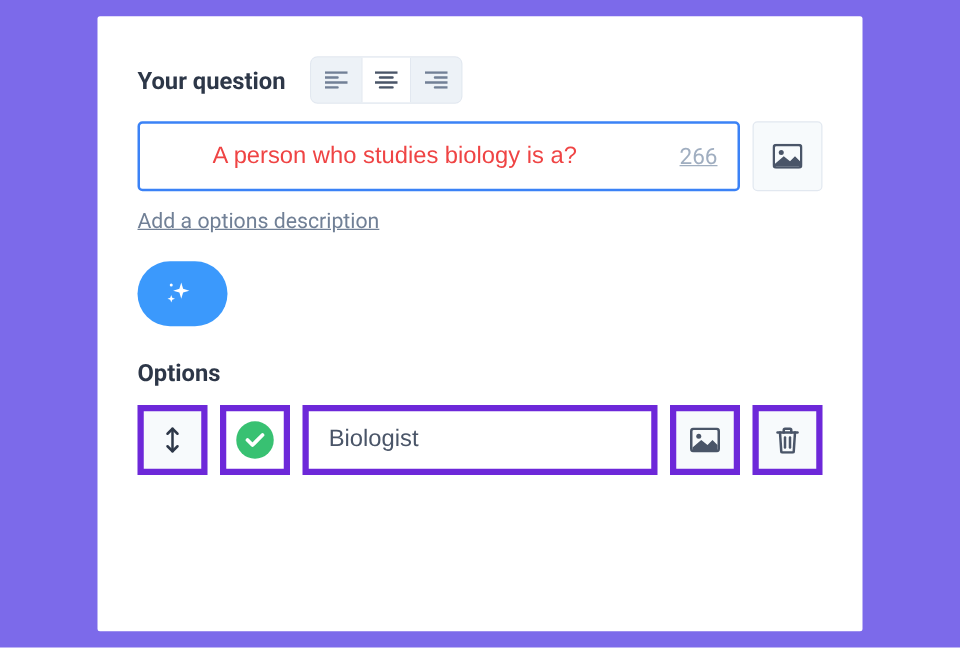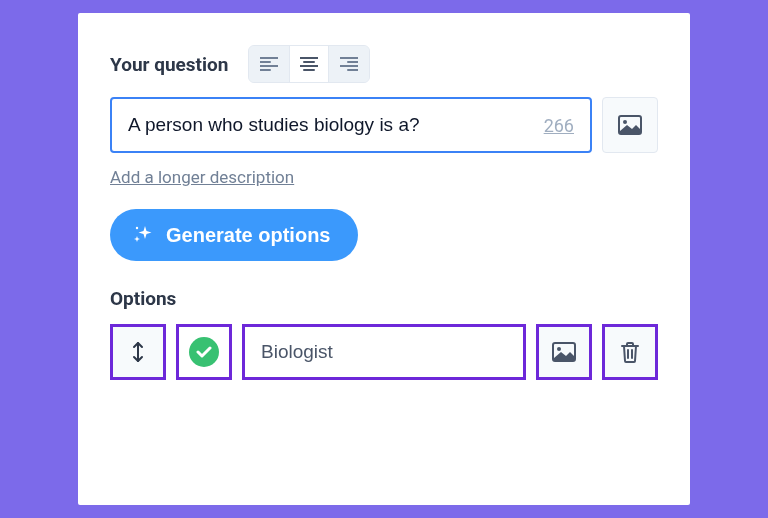--- a/index.html
+++ b/index.html
@@ -64,21 +64,22 @@
     display: flex;
     align-items: center;
     padding: 0 16px;
     height: 56px;
   }
   .q-input {
     flex: 1;
     border: none;
     outline: none;
     font-size: 19px;
-    color: #0f172a;
+    color: #ef4444;
+    margin-left: 42px;
   }
   .q-count {
     font-size: 18px;
     color: #a0aec0;
     margin-left: 10px;
     text-decoration: underline;
   }
   .sq-btn {
     width: 56px;
     height: 56px;
@@ -119,21 +120,21 @@
     color: #2d3748;
     margin-bottom: 14px;
   }
   .opt-row {
     display: flex;
     gap: 10px;
     align-items: stretch;
     height: 56px;
   }
   .opt-cell {
-    border: 3px solid #6d28d9;
+    border: 5px solid #6d28d9;
     background: #fff;
     display: flex;
     align-items: center;
     justify-content: center;
   }
   .drag-cell { width: 56px; background: #f7fafc; cursor: grab; }
   .check-cell { width: 56px; }
   .check-circle {
     width: 30px; height: 30px; border-radius: 50%;
     background: #38c172; display: flex; align-items: center; justify-content: center;
@@ -179,30 +180,29 @@
     </div>
     <div class="sq-btn">
       <svg width="24" height="20" viewBox="0 0 24 20">
           <rect x="1" y="1" width="22" height="18" rx="2" fill="none" stroke="#4a5568" stroke-width="2"></rect>
           <circle cx="7" cy="7" r="2" fill="#4a5568"></circle>
           <path d="M2 16 L9 10 L14 14 L18 10 L22 14 V18 H2 Z" fill="#4a5568"></path>
         </svg>
     </div>
   </div>
 
-  <span class="desc-link">Add a longer description</span>
+  <span class="desc-link">Add a options description</span>
 
   <div>
     <button class="gen-btn">
       <svg width="22" height="22" viewBox="0 0 22 22" fill="#fff">
           <path d="M13 2 L14.5 7 L19.5 8.5 L14.5 10 L13 15 L11.5 10 L6.5 8.5 L11.5 7 Z"></path>
           <path d="M5 12 L5.8 14.2 L8 15 L5.8 15.8 L5 18 L4.2 15.8 L2 15 L4.2 14.2 Z"></path>
           <circle cx="5" cy="4" r="1.2"></circle>
         </svg>
-      <span>Generate options</span>
     </button>
   </div>
 
   <div class="opts-label">Options</div>
 
   <div class="opt-row">
     <div class="opt-cell drag-cell">
       <svg width="14" height="24" viewBox="0 0 14 24" fill="none" stroke="#2d3748" stroke-width="2" stroke-linecap="round" stroke-linejoin="round">
           <path d="M7 3 L7 21"></path>
           <path d="M3 7 L7 3 L11 7"></path>

